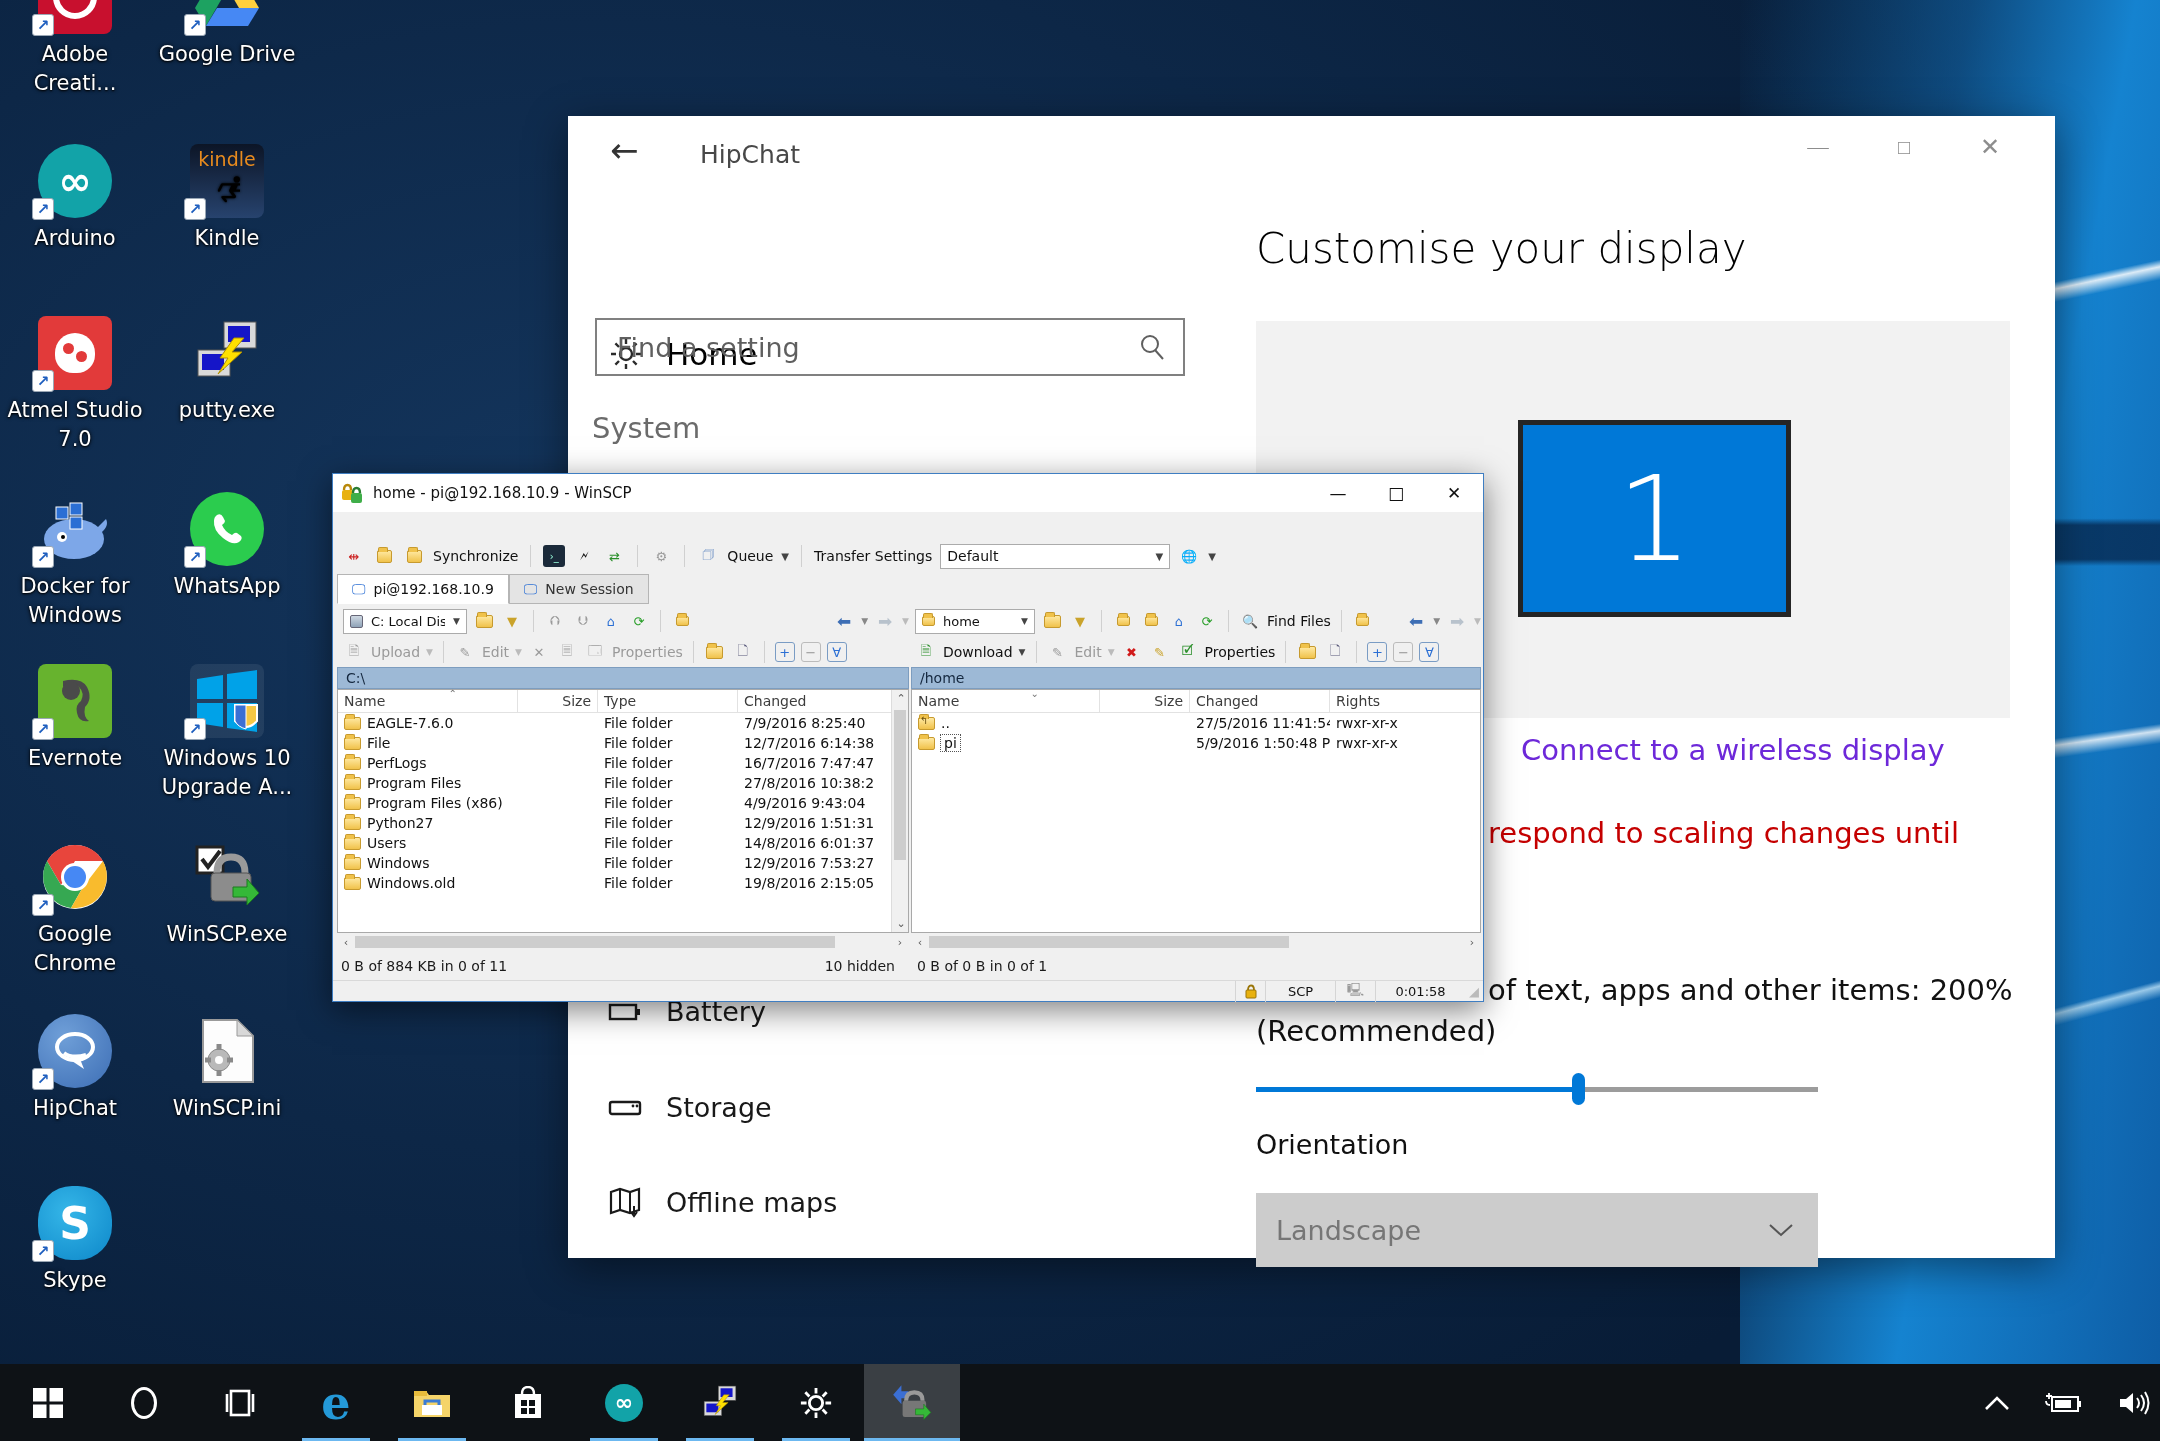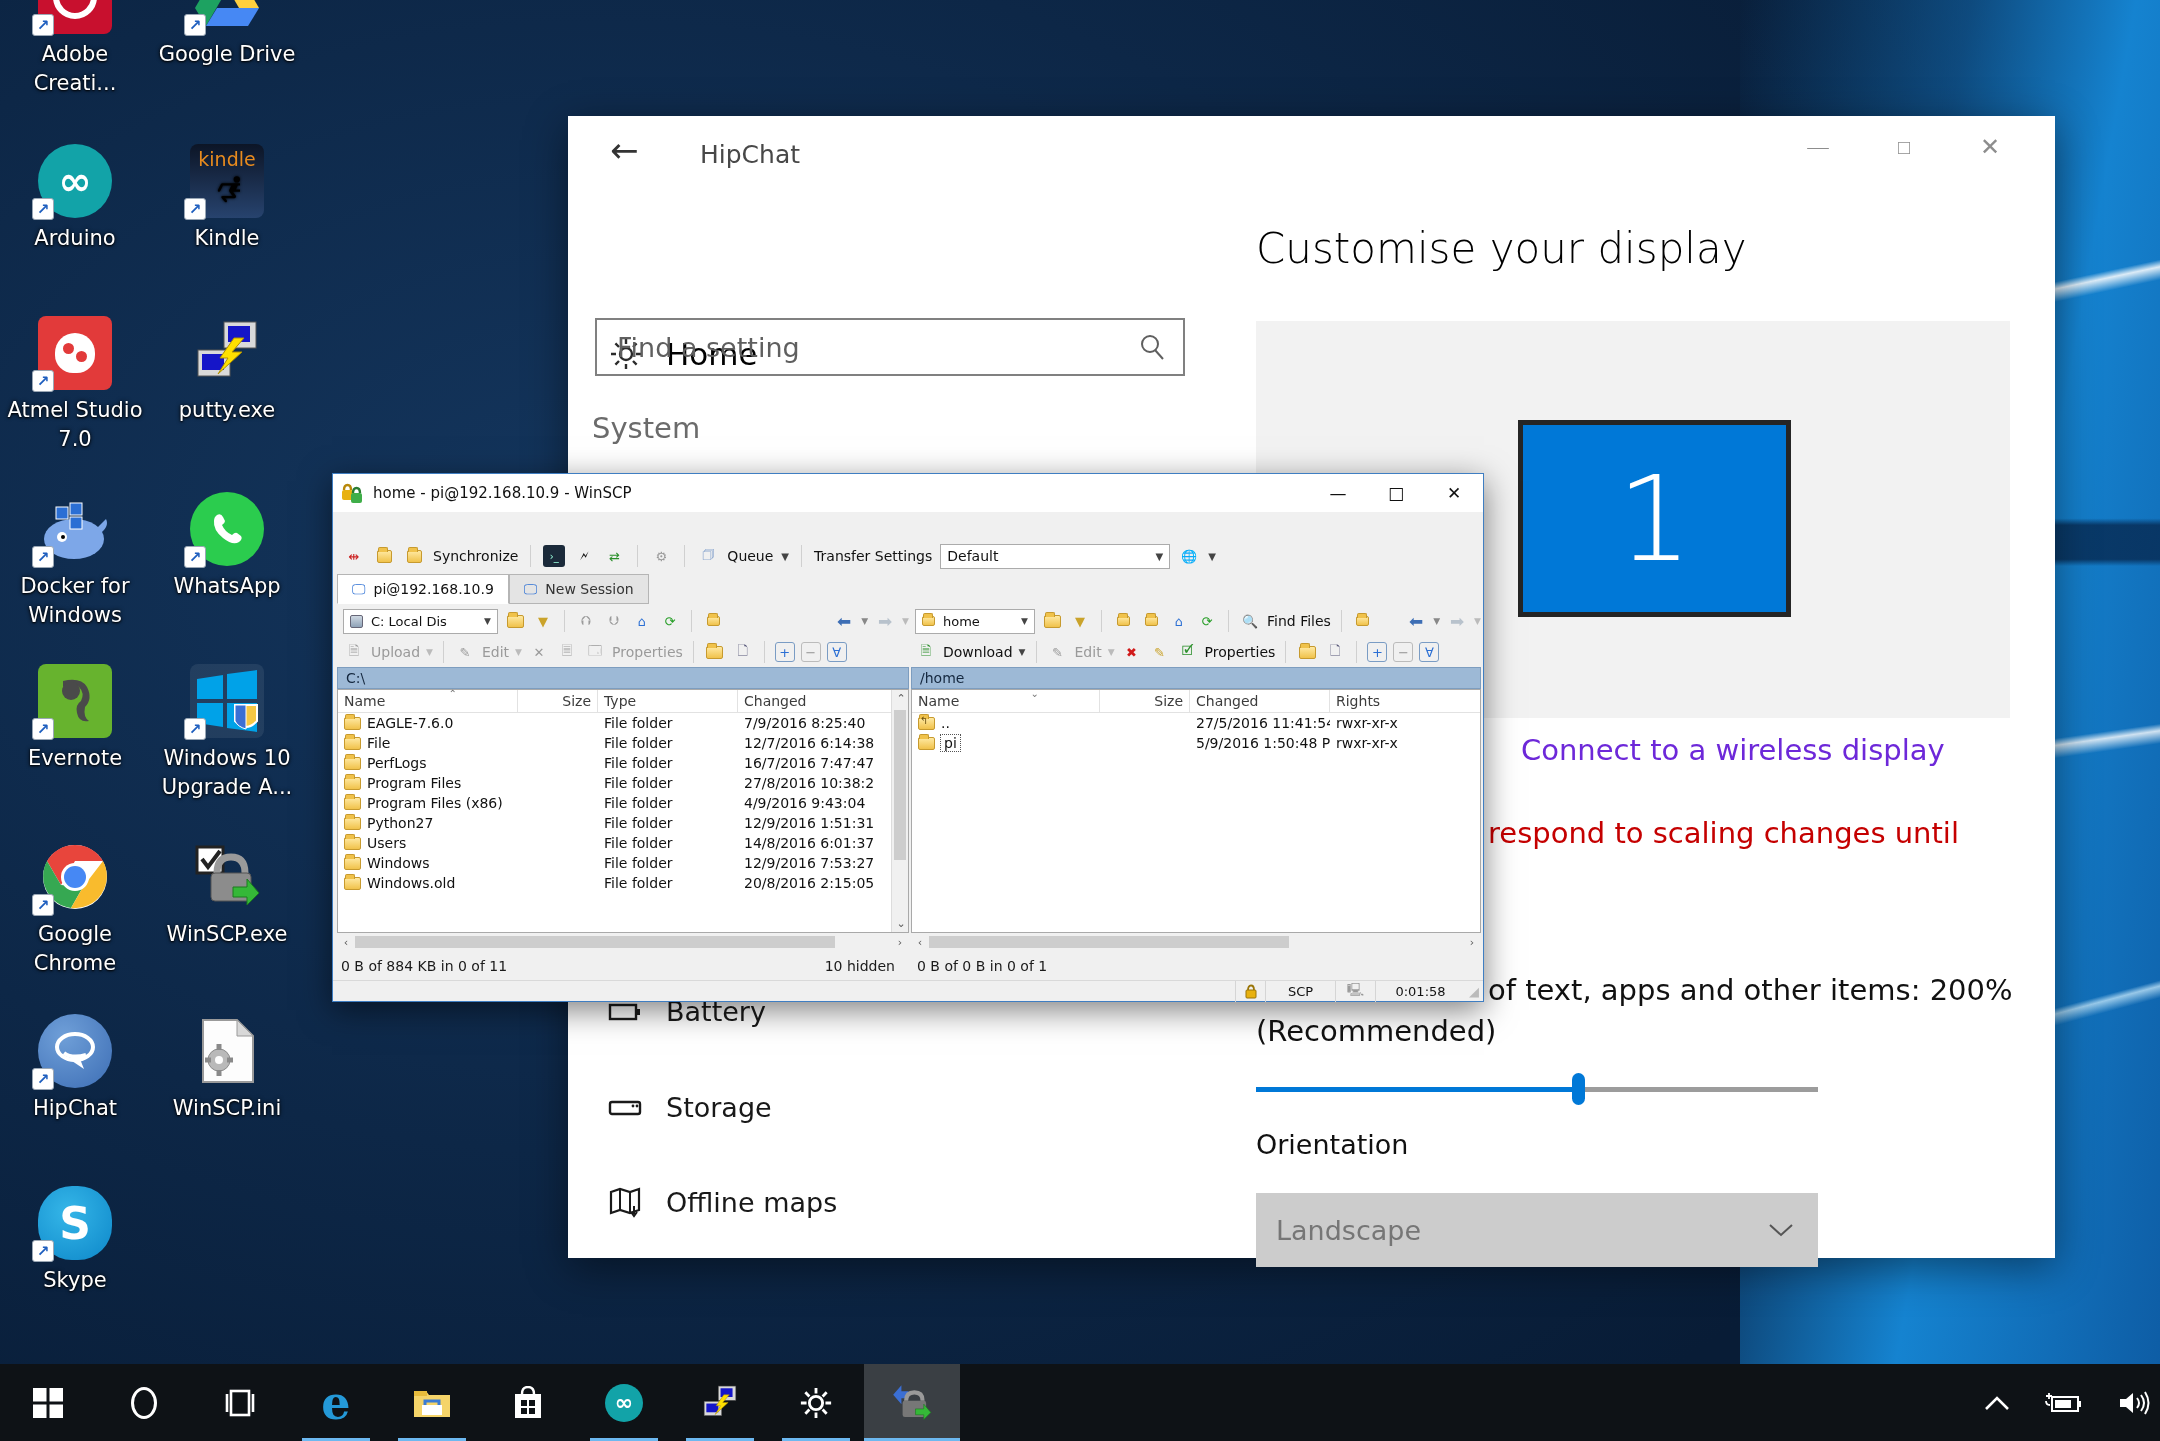--- a/index.html
+++ b/index.html
@@ -466,21 +466,21 @@
         <span style="color:#2b6fd4;">🖵</span>
         <span>pi@192.168.10.9</span>
       </div>
       <div class="w-tab off">
         <span style="color:#2b6fd4;">🖵</span>
         <span>New Session</span>
       </div>
     </div>
 
     <div class="pane-addr" style="left:4px; top:131px; width:572px;">
-      <div class="combo" style="width:155px;margin-left:6px;">
+      <div class="combo" style="width:124px;margin-left:6px;">
         <span class="chip" style="width:13px;height:13px;background:linear-gradient(#cfd8e2,#8fa3b8);border:1px solid #667;"></span>
         <span style="flex:1;font-size:13px;white-space:nowrap;overflow:hidden;">C: Local Dis</span>
         <span style="font-size:9px;color:#444;">▼</span>
       </div>
       <span class="mini">
           <span class="fold"></span>
         </span>
       <span class="mini" style="color:#caa32b;">▼</span>
       <span class="gsep"></span>
       <span class="mini gray">⮉</span>
@@ -657,21 +657,21 @@
         <div class="fcell">File folder</div>
         <div class="fcell">12/9/2016 7:53:27</div>
       </div>
       <div class="grid-l">
         <div class="fcell">
             <span class="fold"></span>
             <span>Windows.old</span>
           </div>
         <div class="fcell"></div>
         <div class="fcell">File folder</div>
-        <div class="fcell">20/8/2016 2:15:05</div>
+        <div class="fcell">19/8/2016 2:15:05</div>
       </div>
       <div class="vscroll" style="right:0; top:0; bottom:0;">
         <div class="sarrow" style="position:absolute;top:2px;">⌃</div>
         <div class="thumb" style="position:absolute;left:2px;right:2px;top:20px;height:150px;"></div>
         <div class="sarrow" style="position:absolute;bottom:2px;">⌄</div>
       </div>
     </div>
     <div class="hscroll" style="left:4px; top:459px; width:572px;">
       <span class="sarrow">‹</span>
       <div class="thumb" style="height:12px; width:480px;"></div>

